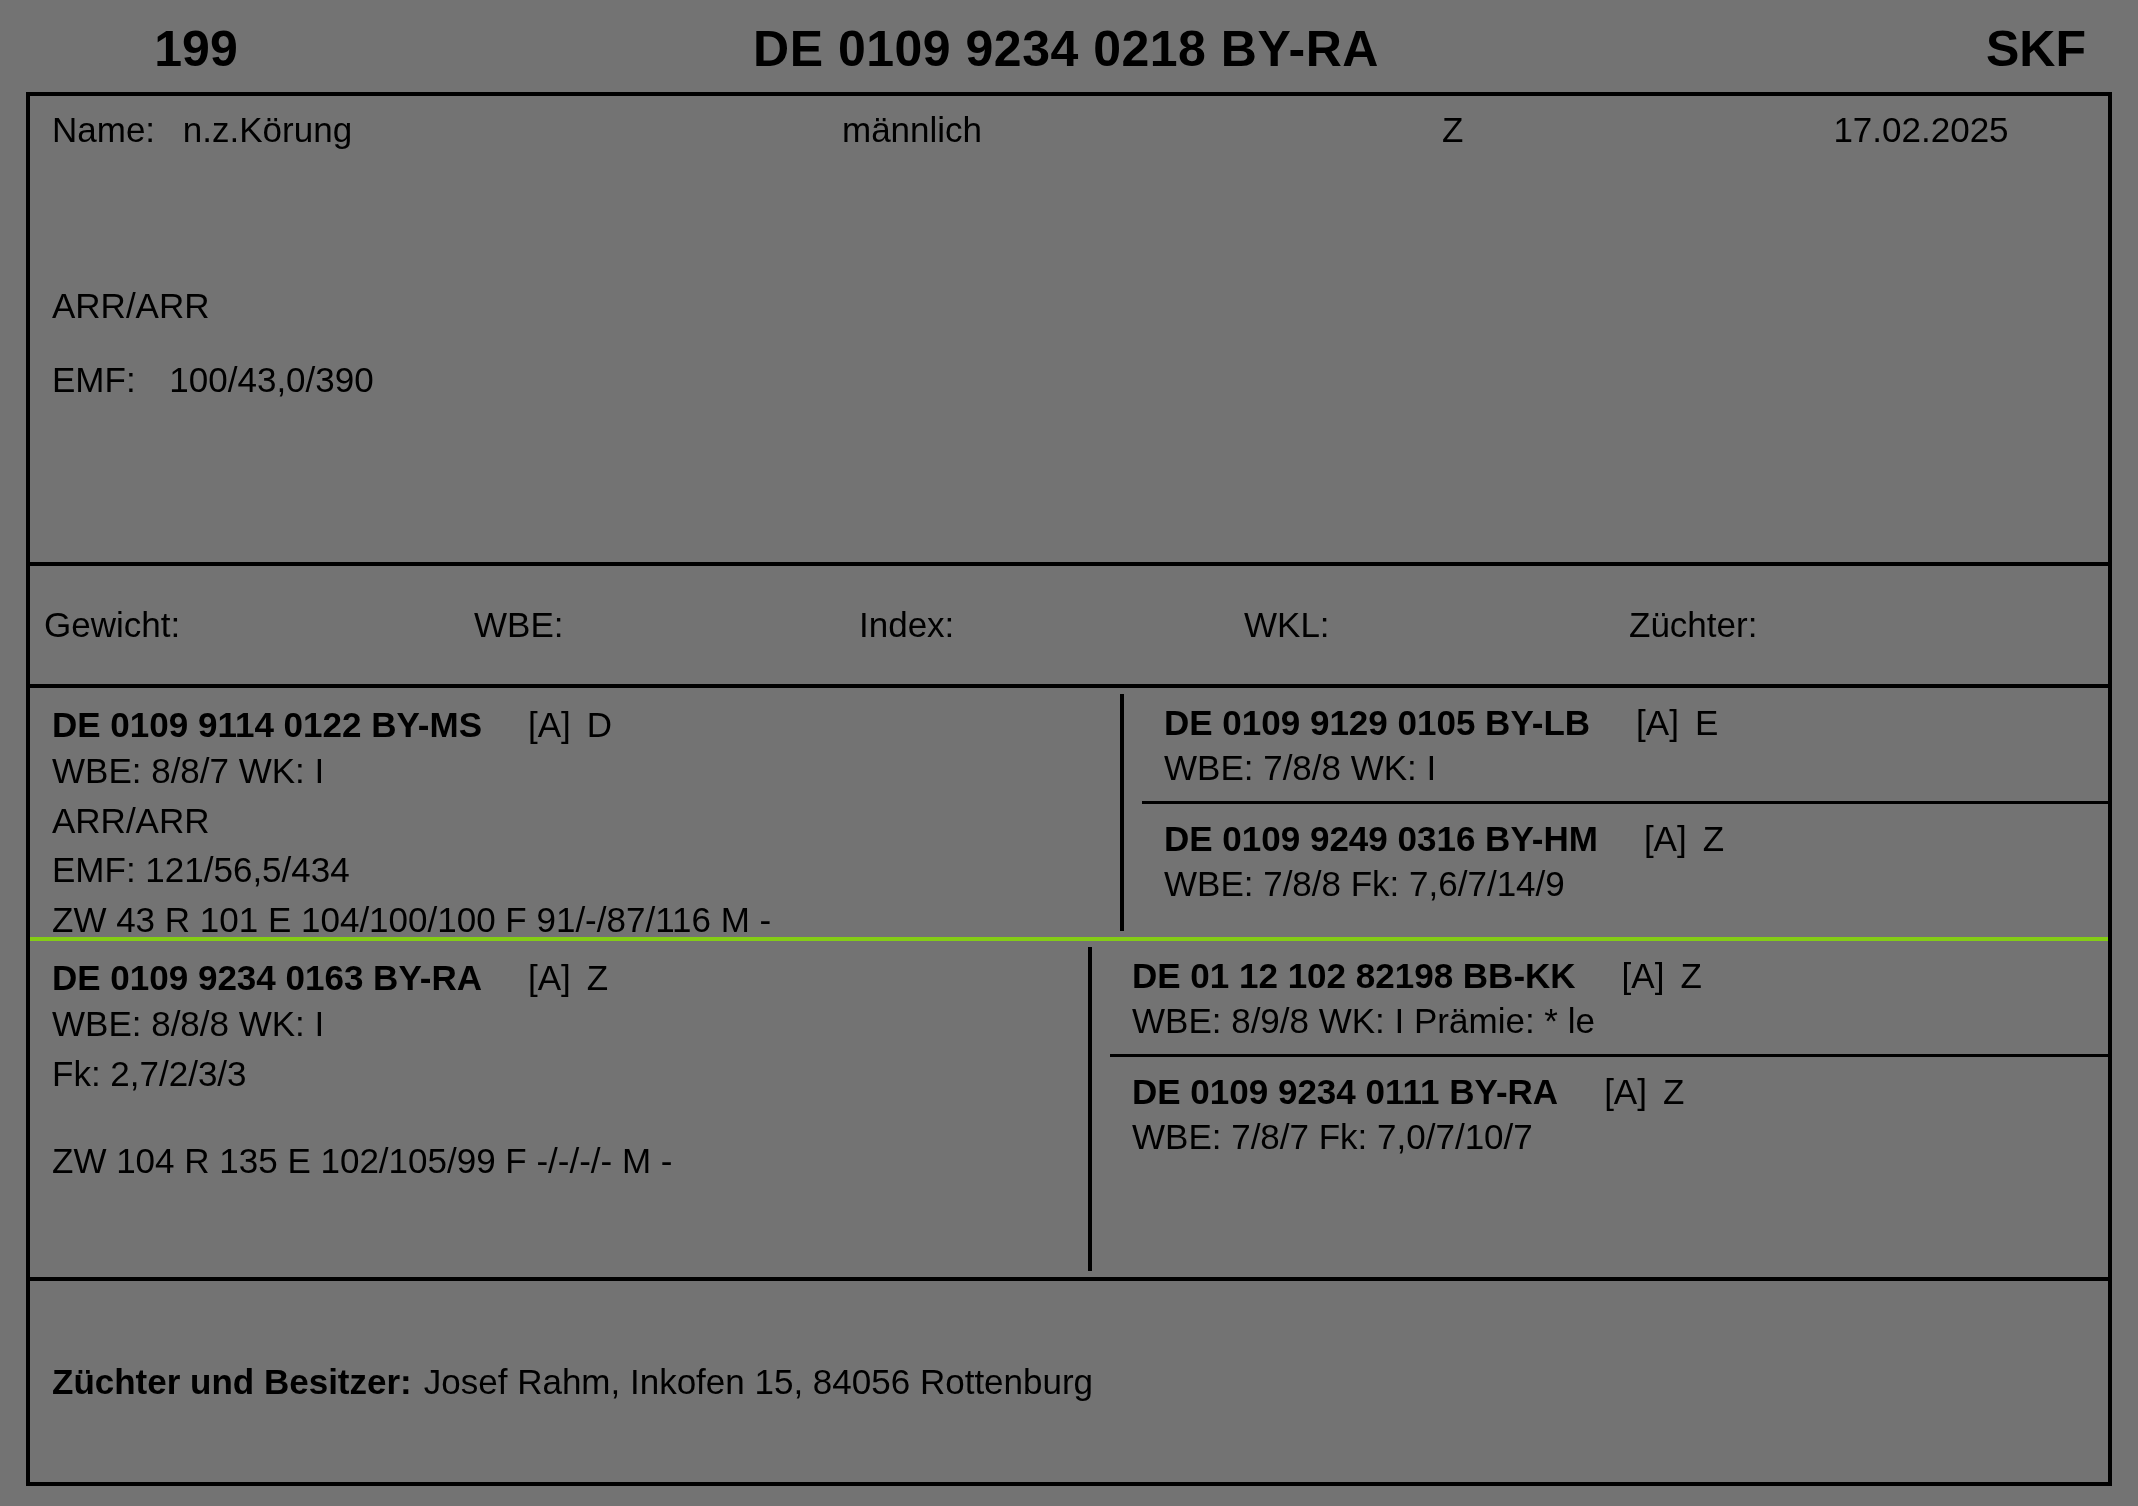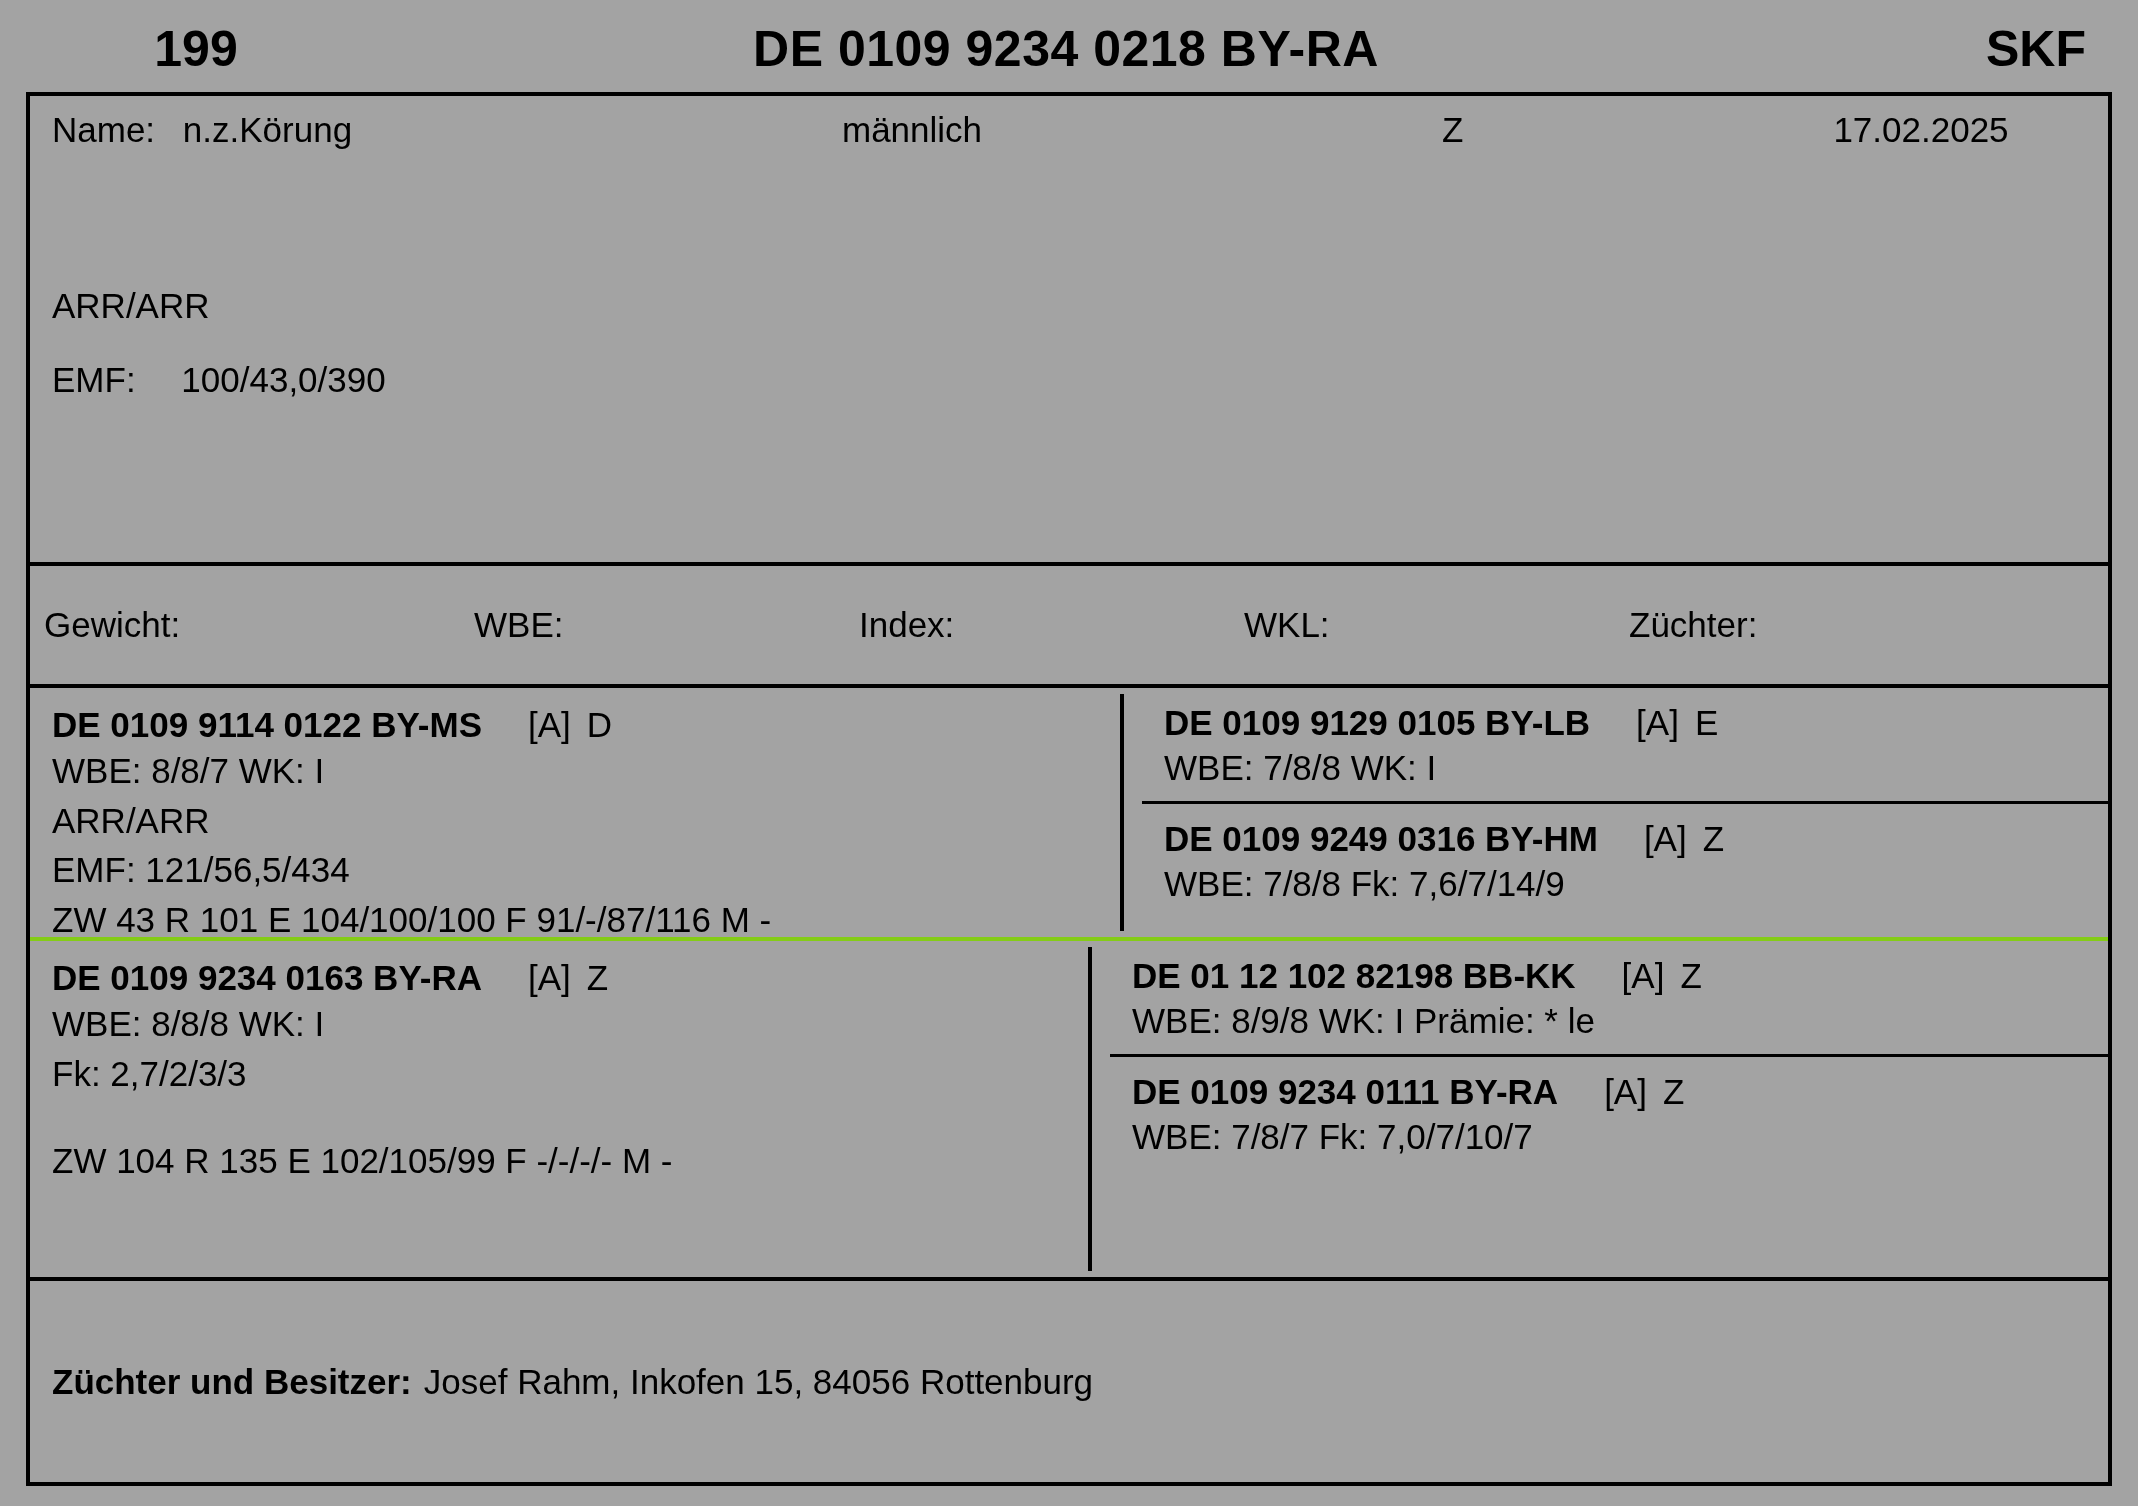--- a/index.html
+++ b/index.html
@@ -9,21 +9,21 @@
   }
   body {
     font-family: "Liberation Sans", sans-serif;
     color: #000000;
   }
   .page {
     width: 2138px;
     height: 1506px;
     box-sizing: border-box;
     position: relative;
-    background: #a3a3a3;
+    background: #737373;
     padding: 18px 26px 26px 26px;
   }
 
   
   .header {
     display: flex;
     align-items: baseline;
     justify-content: space-between;
     font-weight: bold;
     font-size: 50px;
@@ -176,21 +176,21 @@
         </div>
         <div class="ident-sex">männlich</div>
         <div class="ident-z">Z</div>
         <div class="ident-date">17.02.2025</div>
       </div>
 
       <div class="ident-line arr-line">ARR/ARR</div>
 
       <div class="ident-line emf-line">
         <span class="lbl">EMF:</span>
-        <span class="val" style="margin-left:36px;">100/43,0/390</span>
+        <span class="val" style="margin-left:24px;">100/43,0/390</span>
       </div>
     </div>
 
     <div class="measbar">
       <span class="m m-gewicht">Gewicht:</span>
       <span class="m m-wbe">WBE:</span>
       <span class="m m-index">Index:</span>
       <span class="m m-wkl">WKL:</span>
       <span class="m m-praemie">Züchter:</span>
     </div>

